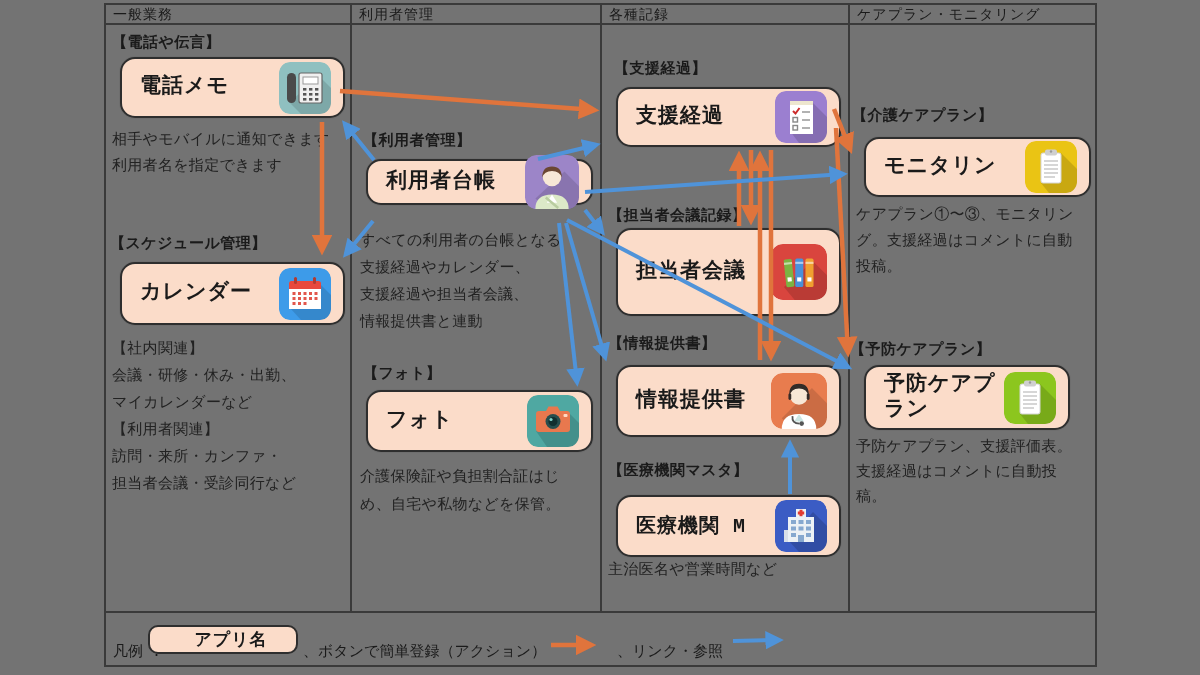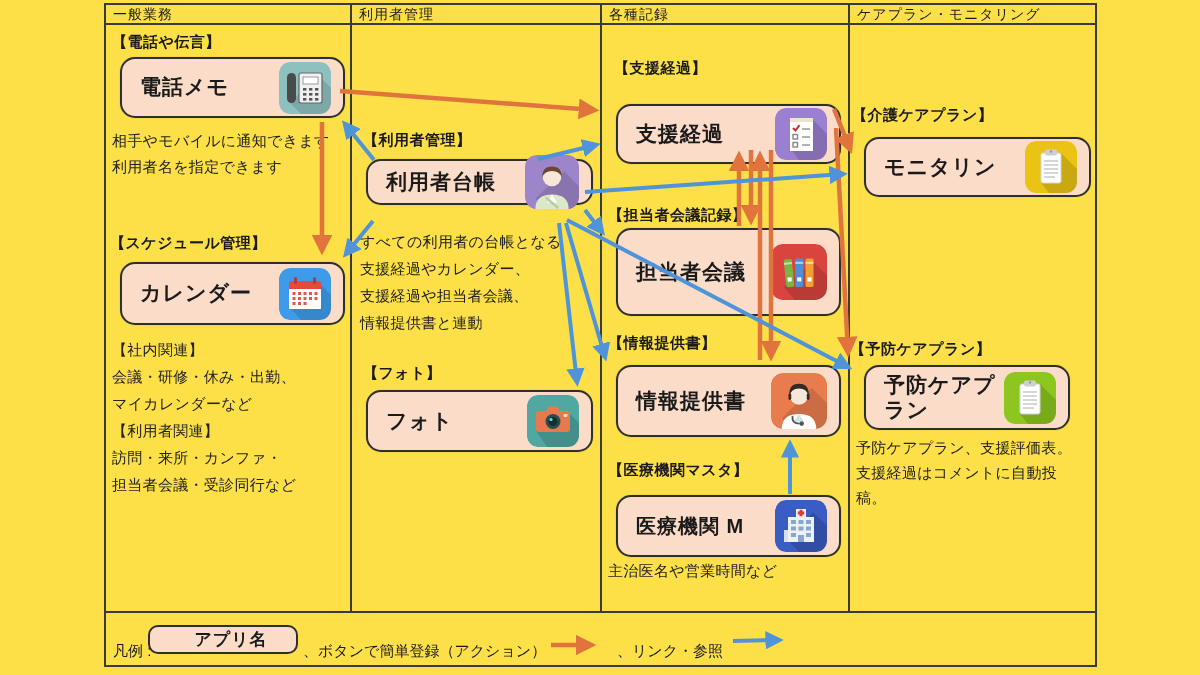--- a/index.html
+++ b/index.html
@@ -1,17 +1,17 @@
 <!DOCTYPE html>
 <html><head>
 <meta charset="utf-8">
 <style>
   html,body{margin:0;padding:0;background:#fff;}
-  #stage{position:relative;width:1200px;height:675px;background:#fde047;overflow:hidden;
-         font-family:Liberation Sans, sans-serif;color:#1a1a1a;}
+  #stage{position:relative;width:1200px;height:675px;background:#737373;overflow:hidden;
+         font-family:Liberation Mono, monospace;color:#1a1a1a;}
   .abs{position:absolute;white-space:nowrap;}
   .frame{position:absolute;border:2px solid #3a3a3a;box-sizing:border-box;background:transparent;}
   .vline{position:absolute;width:2px;background:#3a3a3a;}
   .hline{position:absolute;height:2px;background:#3a3a3a;}
   .colhead{font-size:14px;letter-spacing:1px;}
   .cat{font-size:15px;font-weight:bold;letter-spacing:.5px;}
   .app-box{position:absolute;box-sizing:border-box;background:#FBDCC9;border:2px solid #2e2e2e;
            border-radius:15px;display:flex;align-items:center;justify-content:space-between;
            padding:0 12px 0 18px;box-shadow:0 0 0 1px rgba(0,0,0,0.04);margin-left:8px;}
   .app-title{font-size:21px;font-weight:bold;letter-spacing:1px;line-height:1.15;}
@@ -159,21 +159,21 @@
       <rect x="9" y="16" width="34" height="21" rx="3" fill="#E8784E"></rect>
       <circle cx="26" cy="26.5" r="7.5" fill="#274E4E"></circle>
             <circle cx="26" cy="26.5" r="4.5" fill="#122F2F"></circle>
       <circle cx="24" cy="24.5" r="1.6" fill="#7FD4CC"></circle>
       <rect x="36.5" y="19" width="4" height="3" rx="1" fill="#FFD9C4"></rect>
           </g>
         </svg>
     </span>
   </div>
 
-  <div class="app-box" style="left:608px;top:104px;width:225px;height:60px">
+  <div class="app-box" style="left:608px;top:87px;width:225px;height:60px">
     <span class="app-title">支援経過</span>
     <span class="app-icon">
       <svg width="52" height="52" viewBox="0 0 52 52">
           <defs>
             <clipPath id="c5">
               <rect width="52" height="52" rx="11"></rect>
             </clipPath>
           </defs>
       <g clip-path="url(#c5)">
             <rect width="52" height="52" rx="11" fill="#9B7FD0"></rect>
@@ -342,22 +342,31 @@
     <div>【利用者関連】</div>
       <div>訪問・来所・カンファ・</div>
       <div>担当者会議・受診同行など</div>
   </div>
   <div class="desc lh27" style="left:360px;top:228px">
     <div>すべての利用者の台帳となる</div>
       <div>支援経過やカレンダー、</div>
     <div>支援経過や担当者会議、</div>
       <div>情報提供書と連動</div>
   </div>
+  <div class="desc lh28" style="left:360px;top:464px">
+    <div>介護保険証や負担割合証はじ</div>
+      <div>め、自宅や私物などを保管。</div>
+  </div>
   <div class="desc" style="left:608px;top:558px">
     <div>主治医名や営業時間など</div>
+  </div>
+  <div class="desc" style="left:856px;top:203px">
+    <div>ケアプラン①〜③、モニタリン</div>
+      <div>グ。支援経過はコメントに自動</div>
+      <div>投稿。</div>
   </div>
   <div class="desc lh25" style="left:856px;top:435px">
     <div>予防ケアプラン、支援評価表。</div>
       <div>支援経過はコメントに自動投</div>
       <div>稿。</div>
   </div>
 
   <div class="abs legend-text" style="left:113px;top:642px">凡例 :</div>
   <div class="legend-appbox" style="left:148px;top:625px;width:150px;height:29px">アプリ名</div>
   <div class="abs legend-text" style="left:303px;top:642px">、ボタンで簡単登録（アクション）</div>

